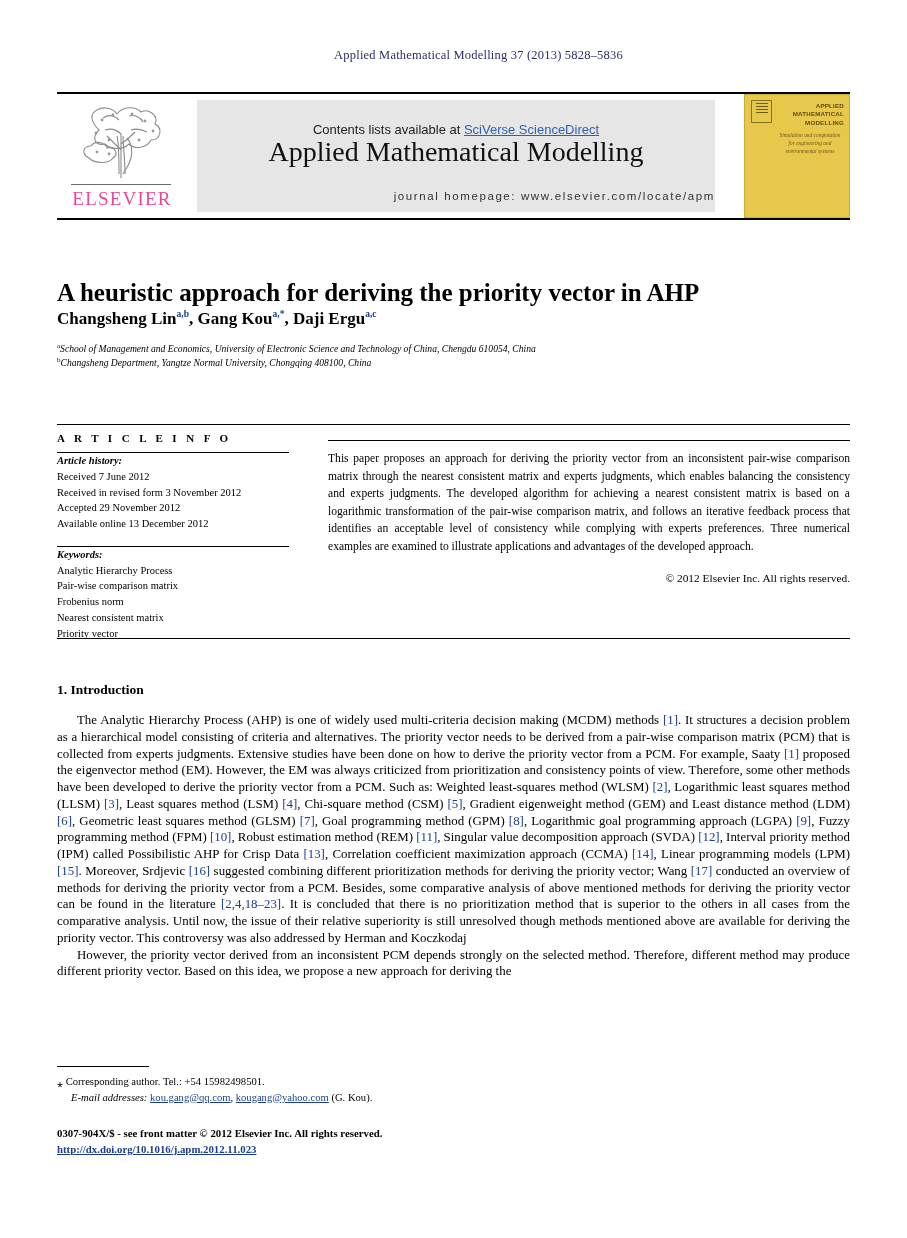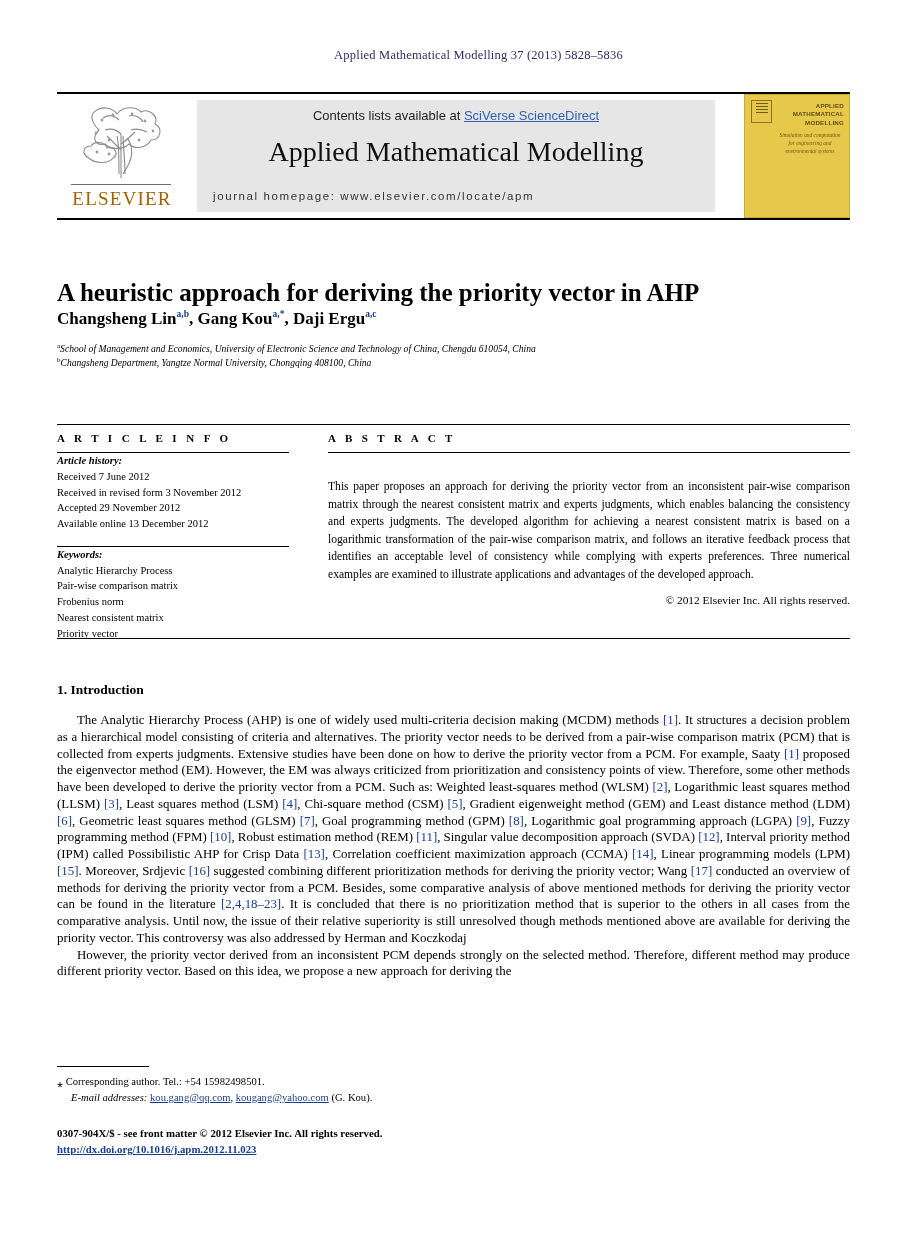--- a/index.html
+++ b/index.html
@@ -70,21 +70,21 @@
   }
   .elsevier-wordmark {
     position: absolute;
     bottom: 4px;
     left: 0;
     width: 118px;
     text-align: center;
     font-family: "Liberation Serif", serif;
     font-size: 19px;
     letter-spacing: 1.2px;
-    color: #a16207;
+    color: #ec4899;
   }
   .elsevier-baseline {
     position: absolute;
     left: 8px;
     top: 86px;
     width: 100px;
     height: 1px;
     background: #6d6d6d;
   }
 
@@ -92,21 +92,21 @@
   .journal-panel {
     position: absolute;
     left: 140px;
     top: 8px;
     width: 518px;
     height: 112px;
     background: #e6e6e6;
   }
   .contents-line {
     position: absolute;
-    top: 8px;
+    top: 22px;
     left: 0;
     width: 518px;
     text-align: center;
     font-family: "Liberation Sans", sans-serif;
     font-size: 13px;
     color: #222222;
   }
   .contents-line .sd-link {
     color: #2f5fb3;
   }
@@ -118,26 +118,25 @@
     text-align: center;
     font-family: "Liberation Serif", serif;
     font-size: 28px;
     color: #111111;
   }
   .journal-homepage {
     position: absolute;
     bottom: 10px;
     left: 0;
     width: 518px;
-    text-align: left;
+    text-align: right;
     font-family: "Liberation Sans", sans-serif;
     font-size: 11.5px;
     letter-spacing: 1.6px;
     color: #333333;
-    margin-left: 16px;
   }
 
   
   .cover-thumb {
     position: absolute;
     right: 0px;
     top: 2px;
     width: 104px;
     height: 122px;
     background: #e8c84a;
@@ -285,29 +284,29 @@
     font-style: italic;
     font-weight: bold;
   }
   .keywords-rule {
     margin-top: 14px;
     width: 100%;
     height: 1px;
     background: #000;
   }
   .abstract-text {
-    margin-top: 25px;
+    margin-top: 9px;
     font-family: "Liberation Serif", serif;
     font-size: 11.6px;
     line-height: 1.52;
     text-align: justify;
     color: #000;
   }
   .copyright {
-    margin-top: 10px;
+    margin-top: 16px;
     text-align: right;
     font-family: "Liberation Serif", serif;
     font-size: 11.4px;
     color: #000;
   }
 
   
   .section-title {
     position: absolute;
     left: 57px;
@@ -467,21 +466,20 @@
       <div class="lbl">Keywords:</div>
       <div>Analytic Hierarchy Process</div>
       <div>Pair-wise comparison matrix</div>
       <div>Frobenius norm</div>
       <div>Nearest consistent matrix</div>
       <div>Priority vector</div>
     </div>
   </div>
 
   <div class="col-abstract">
-    <div class="sec-head">A B S T R A C T</div>
     <div class="thin-rule"></div>
     <div class="abstract-text">This paper proposes an approach for deriving the priority vector from an inconsistent pair-wise comparison matrix through the nearest consistent matrix and experts judgments, which enables balancing the consistency and experts judgments. The developed algorithm for achieving a nearest consistent matrix is based on a logarithmic transformation of the pair-wise comparison matrix, and follows an iterative feedback process that identifies an acceptable level of consistency while complying with experts preferences. Three numerical examples are examined to illustrate applications and advantages of the developed approach.</div>
     <div class="copyright">© 2012 Elsevier Inc. All rights reserved.</div>
   </div>
 </div>
 
 <div class="section-title">1. Introduction</div>
 
 <div class="body-text">
   <p>

